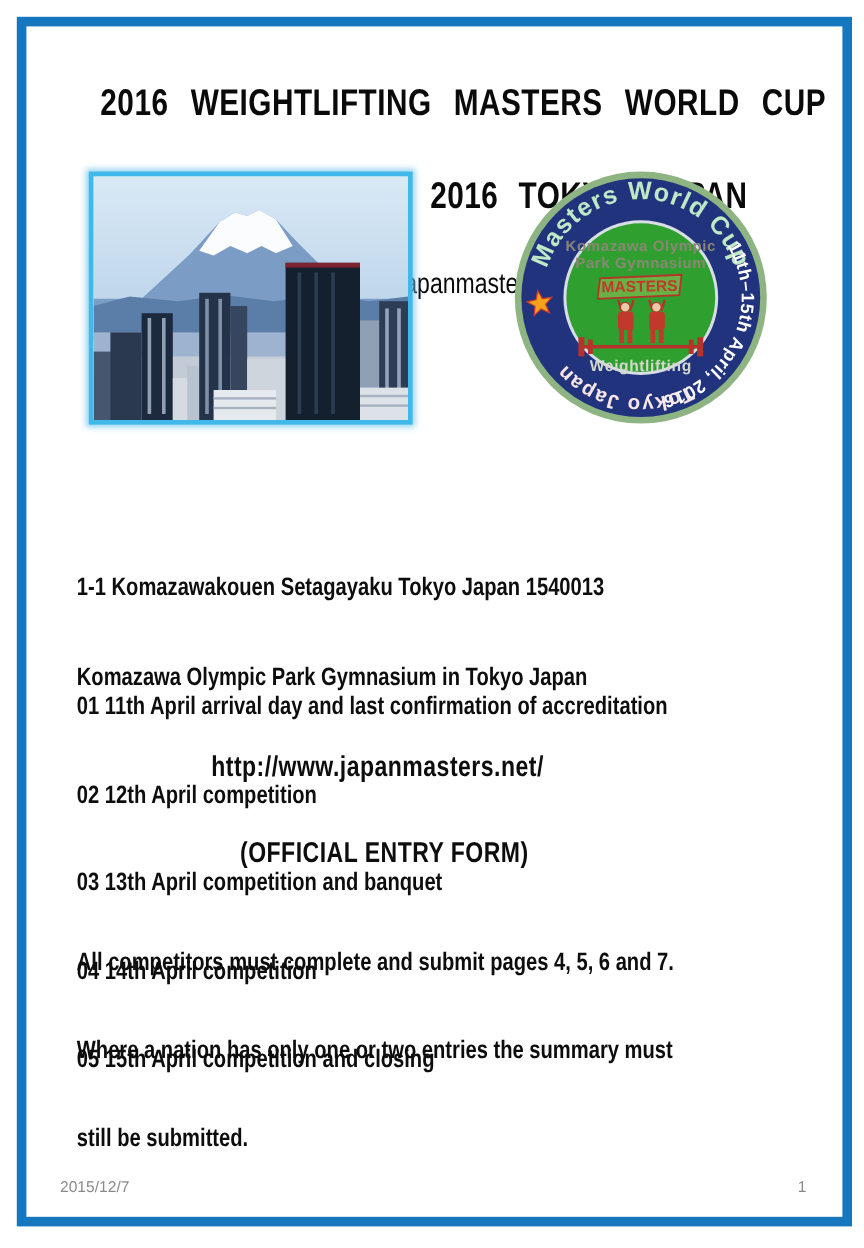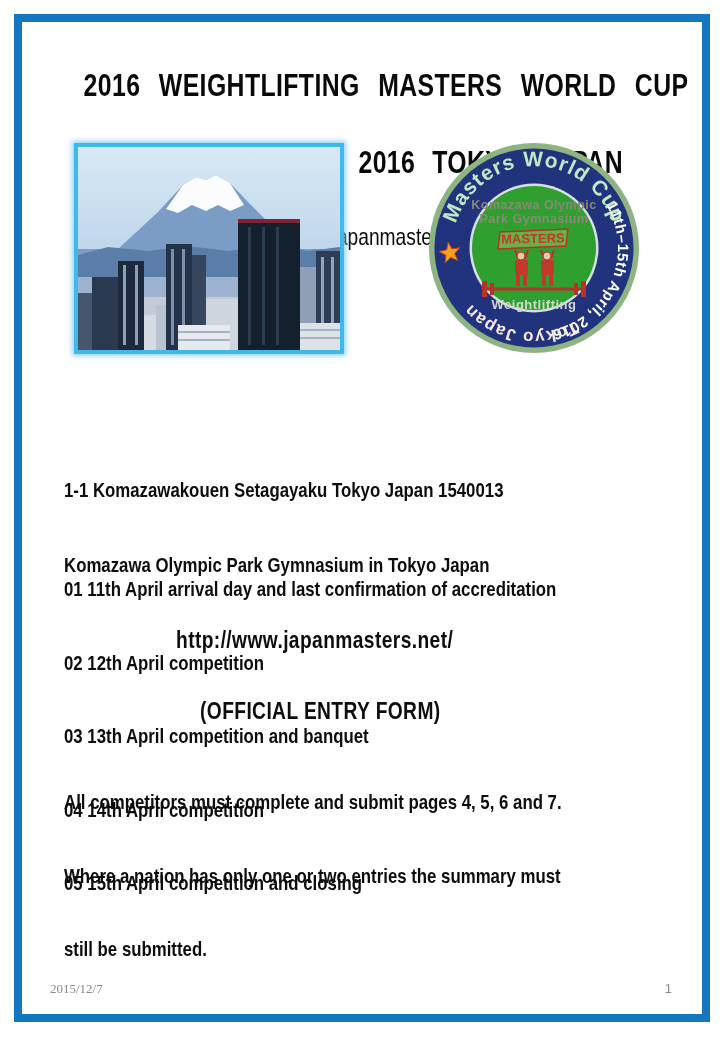--- a/index.html
+++ b/index.html
@@ -34,21 +34,21 @@
   .condense {
     transform:scaleX(0.8); transform-origin:0 0; white-space:pre;
     font-weight:bold; font-size:21px; color:#0d0d0d;
   }
   .venue    { position:absolute; left:64px; top:427px; line-height:25px; }
   .venue-url{ font-size:24px; padding-left:140px; letter-spacing:0.5px; }
   .schedule { position:absolute; left:64px; top:528px; line-height:24.5px; }
   .entry-heading { position:absolute; left:200px; top:697px; font-size:24px; letter-spacing:0.5px; }
   .note     { position:absolute; left:64px; top:741px; line-height:24.5px; }
   
-  .footer-date { position:absolute; left:50px;  top:981px; font-size:13px; color:#8a8a8a;font-family:Liberation Serif, serif; }
+  .footer-date { position:absolute; left:50px;  top:981px; font-size:13px; color:#8a8a8a; }
   .footer-page { position:absolute; right:48px; top:981px; font-size:13px; color:#8a8a8a; }
 </style>
 </head>
 <body>
 
 <div class="page">
   <div class="frame"></div>
 
   <header class="titles">
     <div class="t1">2016 WEIGHTLIFTING MASTERS WORLD CUP</div>

